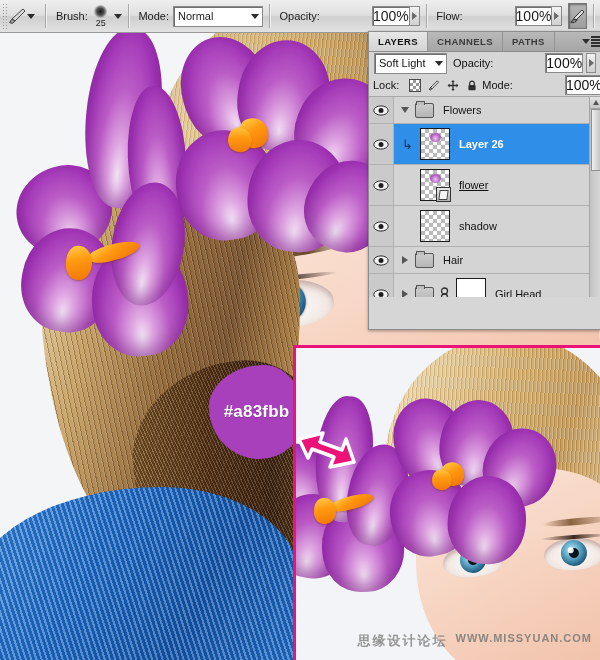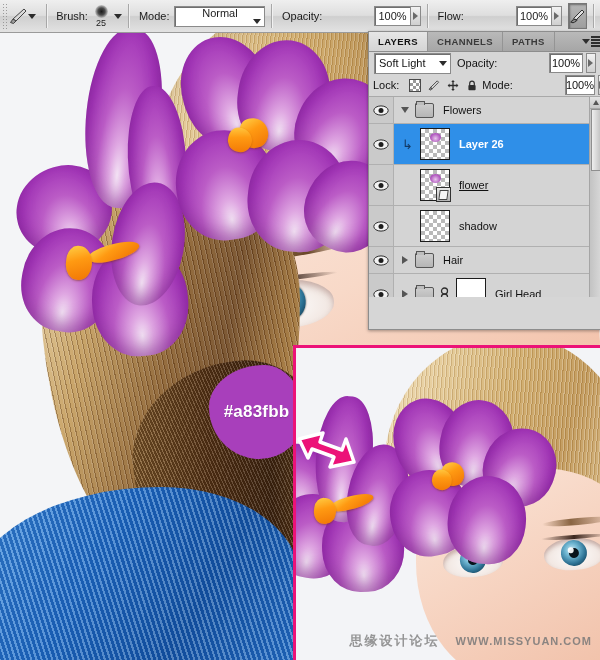--- a/index.html
+++ b/index.html
@@ -111,21 +111,21 @@
   .brush-tip{display:flex;flex-direction:column;align-items:center;width:30px;}
   .tip-dot{width:13px;height:13px;border-radius:50%;
     background:radial-gradient(circle,#1a1a1a 0%,#4a4a4a 38%,rgba(150,150,150,.5) 68%,rgba(200,200,200,0) 100%);}
   .tip-num{font-size:9px;line-height:9px;margin-top:1px;}
   .combo{height:19px;background:#fff;border:1px solid #8a8a8a;
     box-shadow:inset 1px 1px 0 #6f6f6f;display:flex;align-items:center;
     padding:0 3px 0 4px;font-size:11px;}
   .combo .arrow{margin-left:auto;}
   .numfield{height:18px;width:56px;background:#fff;border:1px solid #8a8a8a;
     box-shadow:inset 1px 1px 0 #6f6f6f;display:flex;align-items:center;
-    justify-content:center;font-size:11px;margin-left:48px;}
+    justify-content:center;font-size:14px;margin-left:48px;}
   .spin{width:15px;height:18px;margin-left:-1px;
     background:linear-gradient(180deg,#f2f2f2,#cfcfcf);border:1px solid #8a8a8a;
     display:flex;align-items:center;justify-content:center;}
   .spin i{width:0;height:0;border-top:4px solid transparent;border-bottom:4px solid transparent;
     border-left:5px solid #6a6a6a;display:block;}
   .airbrush{width:26px;height:24px;margin-left:6px;border:1px solid #777;
     background:linear-gradient(180deg,#b6b6b6,#9e9e9e);
     box-shadow:inset 1px 1px 2px rgba(0,0,0,.4);
     display:flex;align-items:center;justify-content:center;}
 
@@ -232,21 +232,21 @@
     background:rgba(255,255,255,.92);}
   .ins-lash{position:absolute;height:4px;border-radius:50%;
     background:linear-gradient(90deg,rgba(40,20,12,0),rgba(40,20,12,.9),rgba(40,20,12,0));}
   .ins-brow{position:absolute;height:7px;border-radius:50%;
     background:linear-gradient(90deg,rgba(120,80,40,0),rgba(110,72,34,.8) 40%,rgba(120,80,40,0));}
 
   
   .arrow-ann{position:absolute;left:296px;top:428px;width:62px;height:52px;}
 
   
-  .wm{position:absolute;right:8px;bottom:10px;display:flex;align-items:center;gap:16px;
+  .wm{position:absolute;right:8px;bottom:10px;display:flex;align-items:flex-start;gap:8px;
     color:rgba(120,120,120,.85);font-size:11px;letter-spacing:1px;font-weight:bold;margin-top:45px;}
   .wm-cn{font-size:13px;letter-spacing:2px;color:rgba(125,125,125,.8);}
 </style>
 </head>
 <body>
 
 <div class="stage">
 
   <div class="artwork">
     <div class="hair-main"></div>
@@ -321,21 +321,21 @@
     <span class="lbl">Brush:</span>
     <div class="brush-tip">
       <div class="tip-dot"></div>
       <div class="tip-num">25</div>
     </div>
     <div class="tri" style="margin-left:4px;"></div>
 
     <div class="sep"></div>
 
     <span class="lbl">Mode:</span>
-    <div class="combo" style="width:135px;flex-direction:column;">
+    <div class="combo" style="width:135px;">
       <span>Normal</span>
       <span class="arrow tri"></span>
     </div>
 
     <div class="sep"></div>
 
     <span class="lbl">Opacity:</span>
     <div class="numfield">100%</div>
     <div class="spin">
         <i></i>

